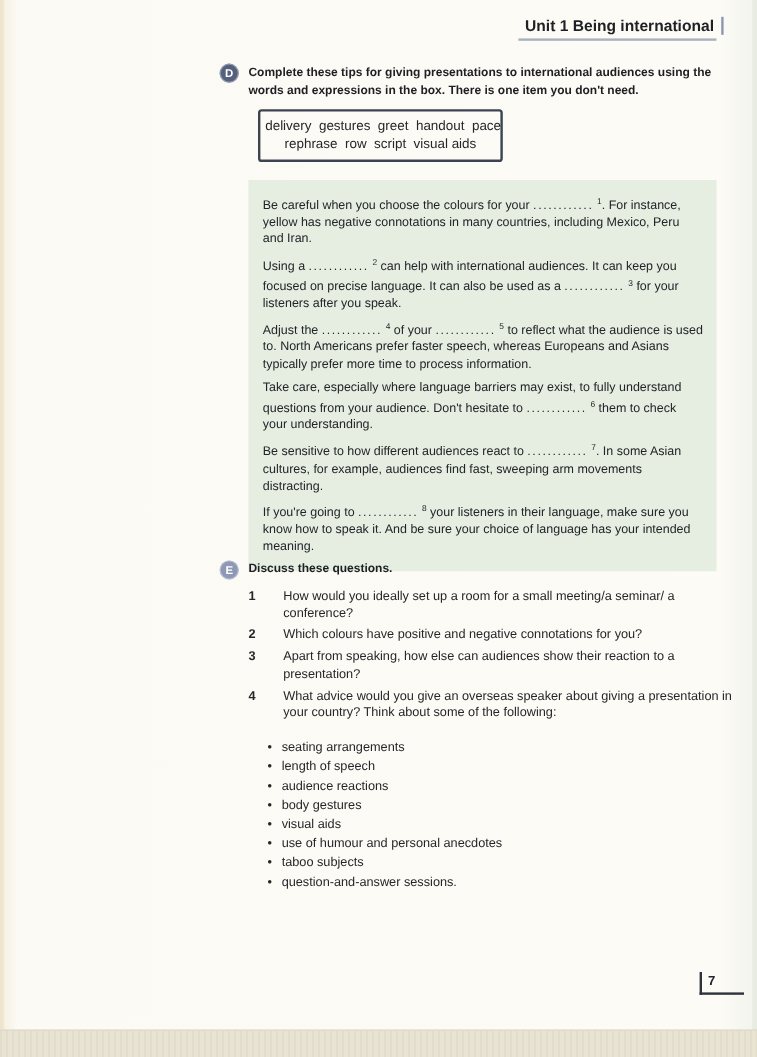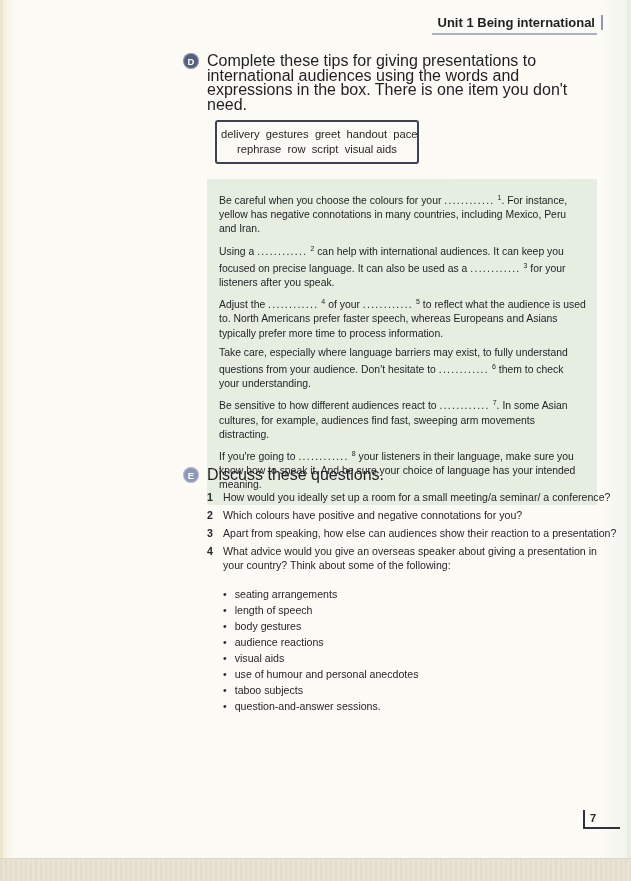--- a/index.html
+++ b/index.html
@@ -30,21 +30,21 @@
   .section { position: absolute; left: 207px; }
   .badge {
     position: absolute; left: -24px; top: -1px;
     width: 16px; height: 16px; border-radius: 50%;
     color: #fff; font-weight: bold; font-size: 9.5px;
     display: flex; align-items: center; justify-content: center;
     box-shadow: inset 0 0 0 1px rgba(255,255,255,0.35);
   }
   .badge-d { background: #55607d; }
   .badge-e { background: #8f97b6; }
-  .instruction { font-weight: normal; font-size: 16px; line-height: 14.5px; color: #1d1f23; }
+  .instruction { font-weight: bold; font-size: 10px; line-height: 14.5px; color: #1d1f23; }
 
   
   .section-d { top: 54px; width: 398px; }
   .word-box {
     margin: 8px 0 0 8px; width: 204px;
     border: 2px solid #3c4452; border-radius: 3px;
     padding: 5px 4px 6px; text-align: center;
     font-size: 11.2px; line-height: 14.5px; color: #26262a;
   }
   .word-line { white-space: pre; }
@@ -58,21 +58,21 @@
   .tips-panel p.tip { margin: 0 0 5px; }
   .tips-panel p.tip:last-child { margin-bottom: 0; }
   .gap { letter-spacing: 1.3px; white-space: nowrap; }
   .gap sup { font-size: 7px; letter-spacing: 0; margin-left: 3px; vertical-align: 4px; }
 
   
   .section-e { top: 468px; width: 412px; }
   .question-list { margin-top: 7px; font-size: 10.6px; line-height: 14.5px; }
   .q-row { display: flex; margin-bottom: 3.5px; }
   .q-num { font-weight: bold; width: 11px; flex: 0 0 11px; }
-  .q-text { margin-left: 5px; }
+  .q-text { margin-left: 18px; }
   .bullets { list-style: none; margin: 14px 0 0 16px; }
   .bullets li { margin-bottom: 1.5px; }
   .bullets li::before { content: "\2022"; margin-right: 8px; }
 
   
   .pagenum {
     position: absolute; top: 810px; left: 583px;
     font-weight: bold; font-size: 11px; color: #22252c;
     border-left: 2px solid #2e323c; border-bottom: 2px solid #2e323c;
     padding: 2px 24px 3px 5px;
@@ -139,22 +139,22 @@
           <span class="q-num">3</span>
           <span class="q-text">Apart from speaking, how else can audiences show their reaction to a presentation?</span>
         </div>
         <div class="q-row">
           <span class="q-num">4</span>
           <span class="q-text">What advice would you give an overseas speaker about giving a presentation in your country? Think about some of the following:</span>
         </div>
         <ul class="bullets">
           <li>seating arrangements</li>
           <li>length of speech</li>
+          <li>audience reactions</li>
           <li>body gestures</li>
-          <li>audience reactions</li>
           <li>visual aids</li>
           <li>use of humour and personal anecdotes</li>
           <li>taboo subjects</li>
           <li>question-and-answer sessions.</li>
         </ul>
       </div>
   </section>
 
   <div class="pagenum">7</div>
   <div class="bottom-strip"></div>

